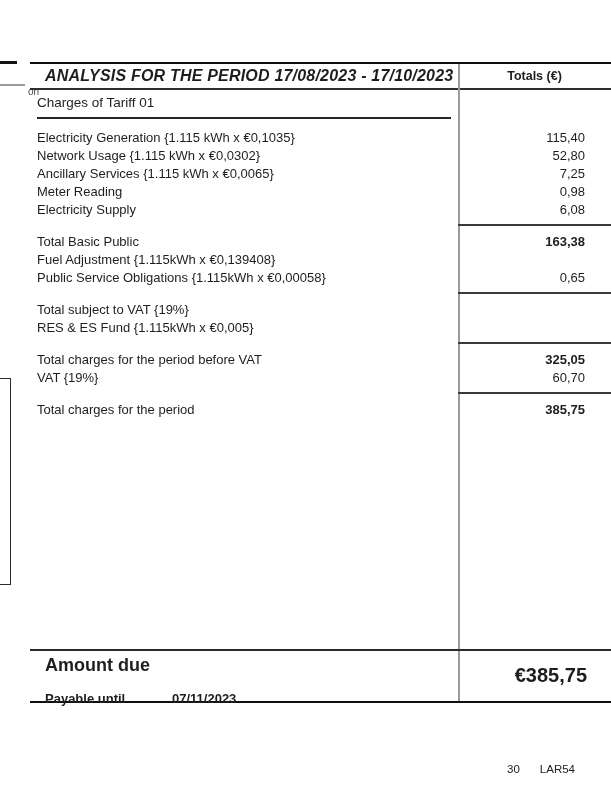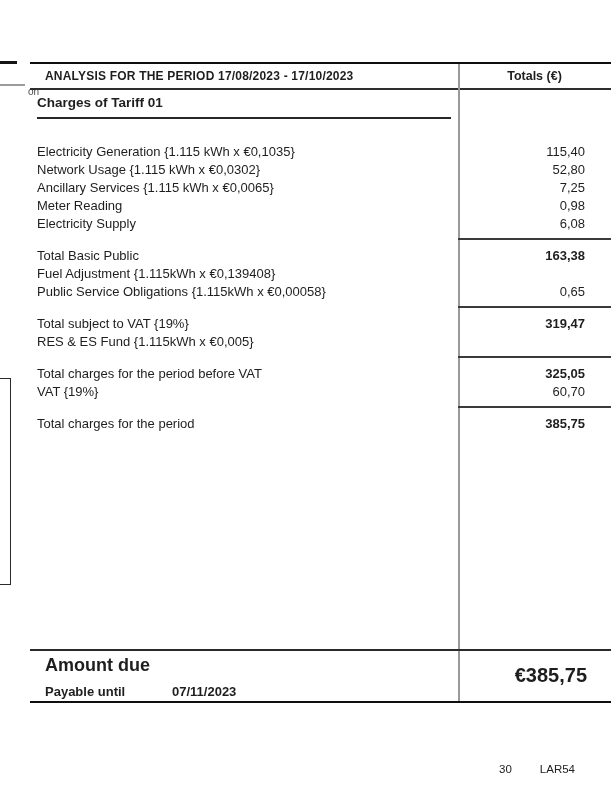--- a/index.html
+++ b/index.html
@@ -24,53 +24,53 @@
   
   .doc-table {
     position:absolute; left:30px; top:62px; width:581px; height:641px;
     border-top:2.5px solid #0f0f0f;
     border-bottom:2.5px solid #0f0f0f;
     box-sizing:border-box;
   }
   .vdiv { position:absolute; left:428px; top:0; bottom:0; width:2px; background:#9a9a9a; }
 
   .hdr { display:flex; height:24px; border-bottom:2px solid #2e2e2e; }
-  .hdr-title { flex:1; padding-left:15px; font-weight:bold; font-size:12px; line-height:24px; letter-spacing:0.2px; }
+  .hdr-title { flex:1; padding-left:15px; font-weight:bold; font-size:16px; line-height:24px; letter-spacing:0.2px;font-style:italic; }
   .hdr-totals { width:153px; box-sizing:border-box; text-align:center; font-weight:bold; font-size:12.5px; line-height:24px; }
 
   .section-head {
     margin:5px 0 0 7px; width:414px;
-    font-size:13.5px; font-weight:bold;
+    font-size:13.5px; font-weight:normal;
     padding-bottom:7px; border-bottom:2px solid #262626;
   }
 
-  .rows { margin-top:24px; }
+  .rows { margin-top:10px; }
   .row { display:flex; height:18px; line-height:18px; font-size:13px; }
   .lbl { flex:1; padding-left:7px; white-space:nowrap; }
   .val { width:153px; box-sizing:border-box; text-align:right; padding-right:26px; }
   .val.b { font-weight:bold; }
   .sep { height:14px; position:relative; }
   .sep::after { content:''; position:absolute; left:428px; right:0; top:5px; height:2px; background:#3a3a3a; }
 
   .due {
     position:absolute; left:0; right:0; bottom:0; height:50px;
     border-top:2px solid #2a2a2a; display:flex;
   }
   .due-left { flex:1; padding-left:15px; }
   .due-title { font-size:18px; font-weight:bold; margin-top:4px; }
-  .due-sub { font-size:13px; font-weight:bold; margin-top:8px; display:flex; }
+  .due-sub { font-size:13px; font-weight:bold; margin-top:15px; display:flex; }
   .due-sub .pl { width:127px; }
   .due-amount {
     width:153px; box-sizing:border-box; text-align:right; padding-right:24px;
     font-size:20px; font-weight:bold; line-height:48px;
   }
 
   .footer {
     position:absolute; right:36px; top:763px;
-    font-size:11.5px; display:flex; gap:28px; color:#222;text-align:center;
+    font-size:11.5px; display:flex; gap:20px; color:#222;text-align:center;
   }
 </style>
 </head>
 <body>
 
 <div class="mark-top"></div>
 <div class="mark-gray"></div>
 <div class="word-on">on</div>
 <div class="left-box"></div>
 
@@ -117,21 +117,20 @@
     </div>
     <div class="row">
       <span class="lbl">Public Service Obligations {1.115kWh x €0,00058}</span>
       <span class="val">0,65</span>
     </div>
 
     <div class="sep"></div>
 
     <div class="row">
       <span class="lbl">Total subject to VAT {19%}</span>
-      <span class="val b">319,47</span>
     </div>
     <div class="row">
       <span class="lbl">RES &amp; ES Fund {1.115kWh x €0,005}</span>
     </div>
 
     <div class="sep"></div>
 
     <div class="row">
       <span class="lbl">Total charges for the period before VAT</span>
       <span class="val b">325,05</span>

